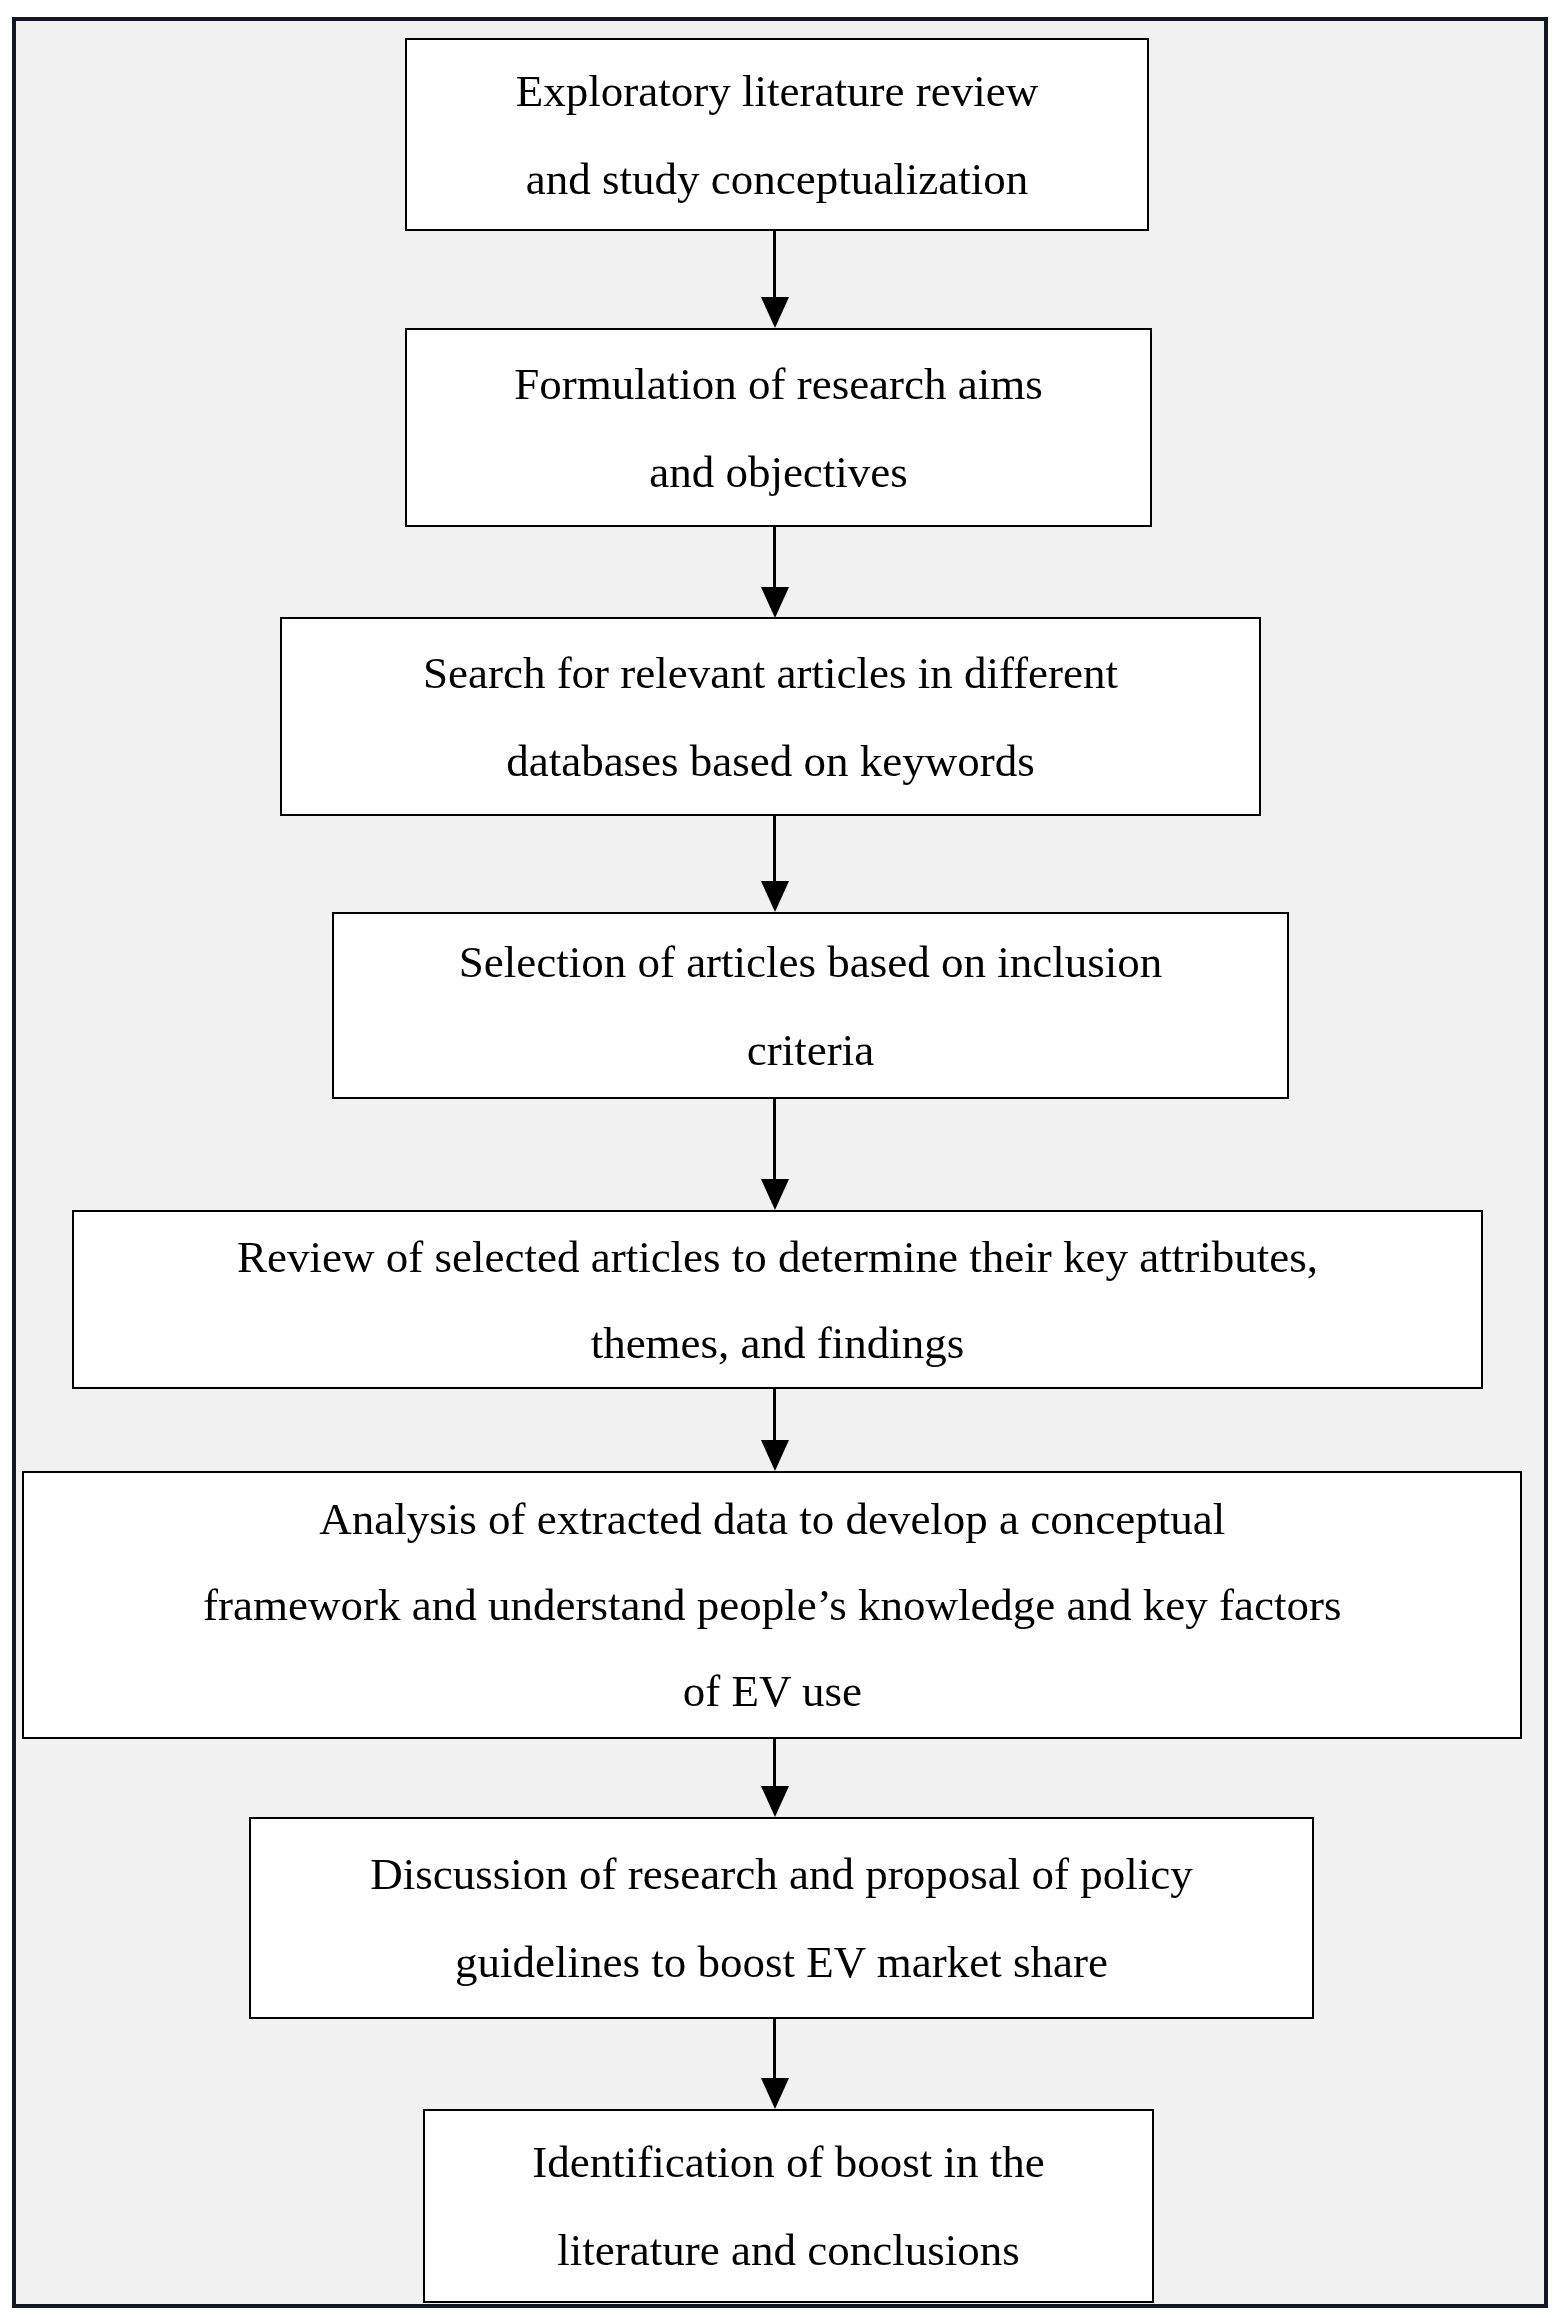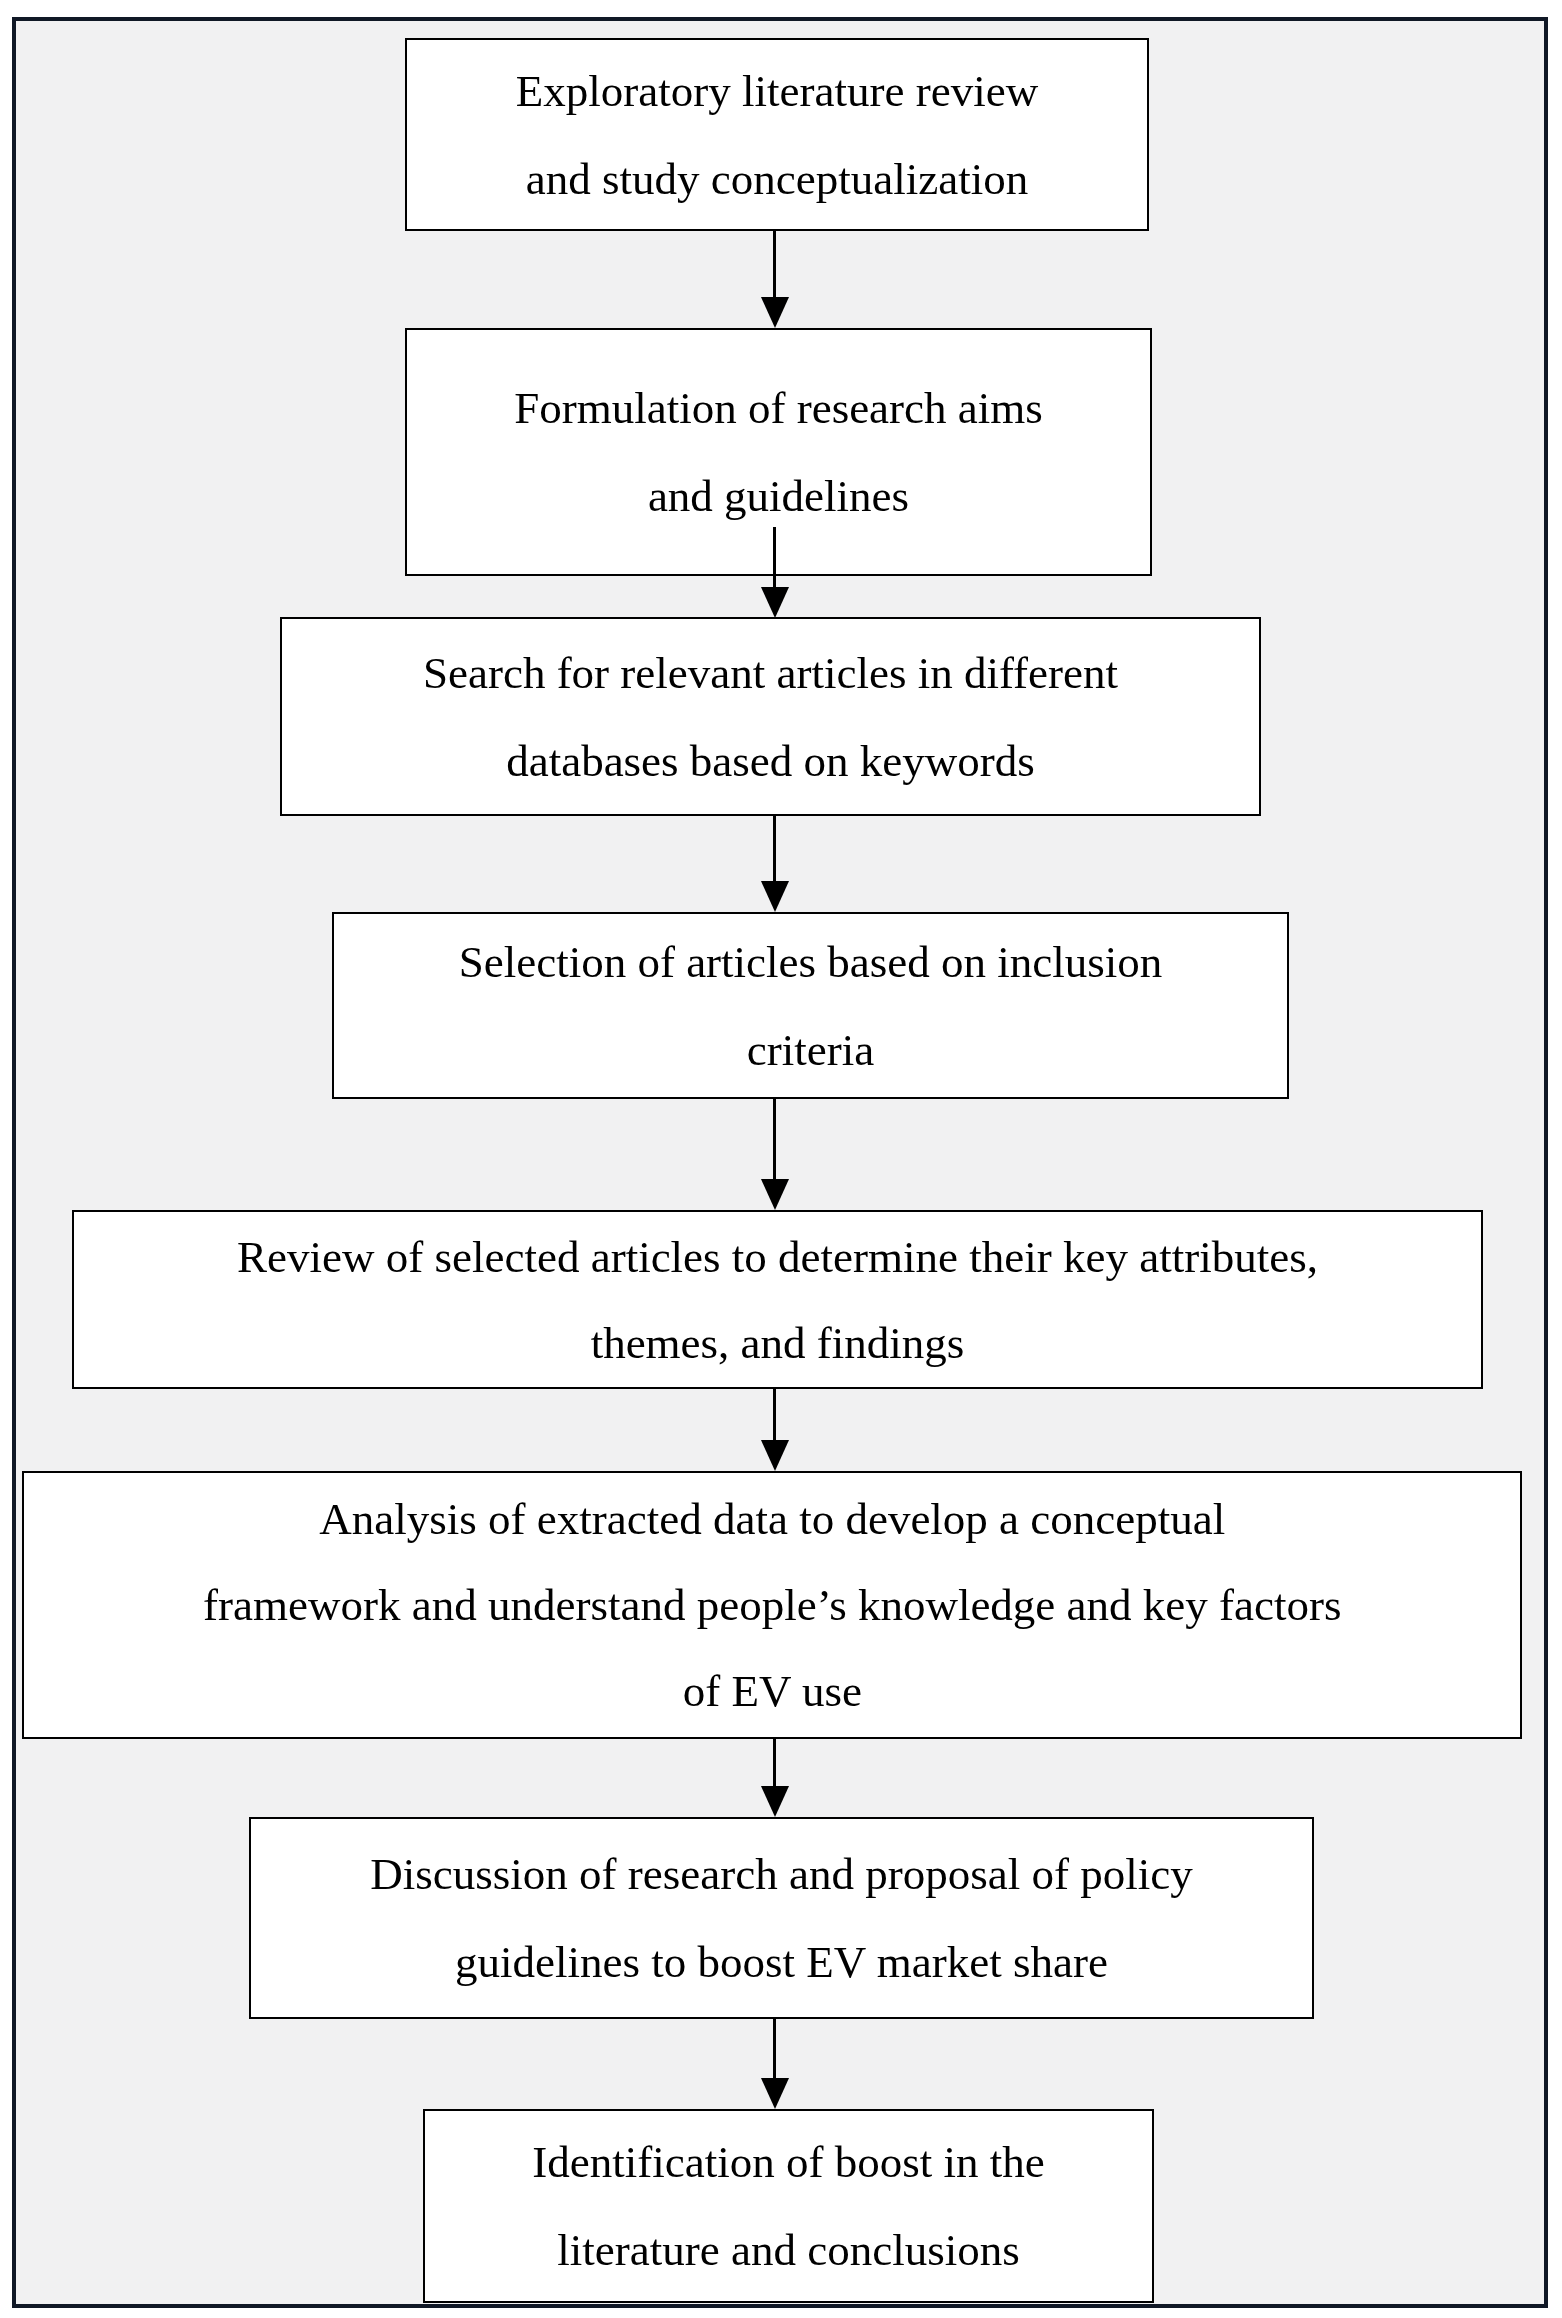--- a/index.html
+++ b/index.html
@@ -35,21 +35,21 @@
     flex-direction: column;
     justify-content: center;
     align-items: center;
     text-align: right;
     font-size: 45px;
     line-height: 88px;
   }
   .box .line { white-space: nowrap; }
 
   .b1 { left: 405px;  top: 38px;   width: 744px; height: 193px; }
-  .b2 { left: 405px;  top: 328px;  width: 747px; height: 248px; }
+  .b2 { left: 405px;  top: 328px;  width: 747px; height: 199px; }
   .b3 { left: 280px;  top: 617px; width: 981px; height: 199px; }
   .b4 { left: 300px;  top: 912px; width: 957px; height: 187px; margin-left: 32px; }
   .b5 { left: 72px;  top: 1210px; width: 1411px; height: 179px; line-height: 86px; }
   .b6 { left: 22.3px;   top: 1471px; width: 1500px; height: 268px; line-height: 86px; }
   .b7 { left: 249px;  top: 1817px; width: 1065px; height: 202px; }
   .b8 { left: 423px;  top: 2109px; width: 731px; height: 194px; }
 
   .arrow {
     position: absolute;
     left: 760px;
@@ -91,21 +91,21 @@
     <div class="line">and study conceptualization</div>
   </div>
 
   <div class="arrow a1">
     <div class="shaft"></div>
     <div class="head"></div>
   </div>
 
   <div class="box b2">
     <div class="line">Formulation of research aims</div>
-    <div class="line">and guidelines</div>
+    <div class="line">and objectives</div>
   </div>
 
   <div class="arrow a2">
     <div class="shaft"></div>
     <div class="head"></div>
   </div>
 
   <div class="box b3">
     <div class="line">Search for relevant articles in different</div>
     <div class="line">databases based on keywords</div>

